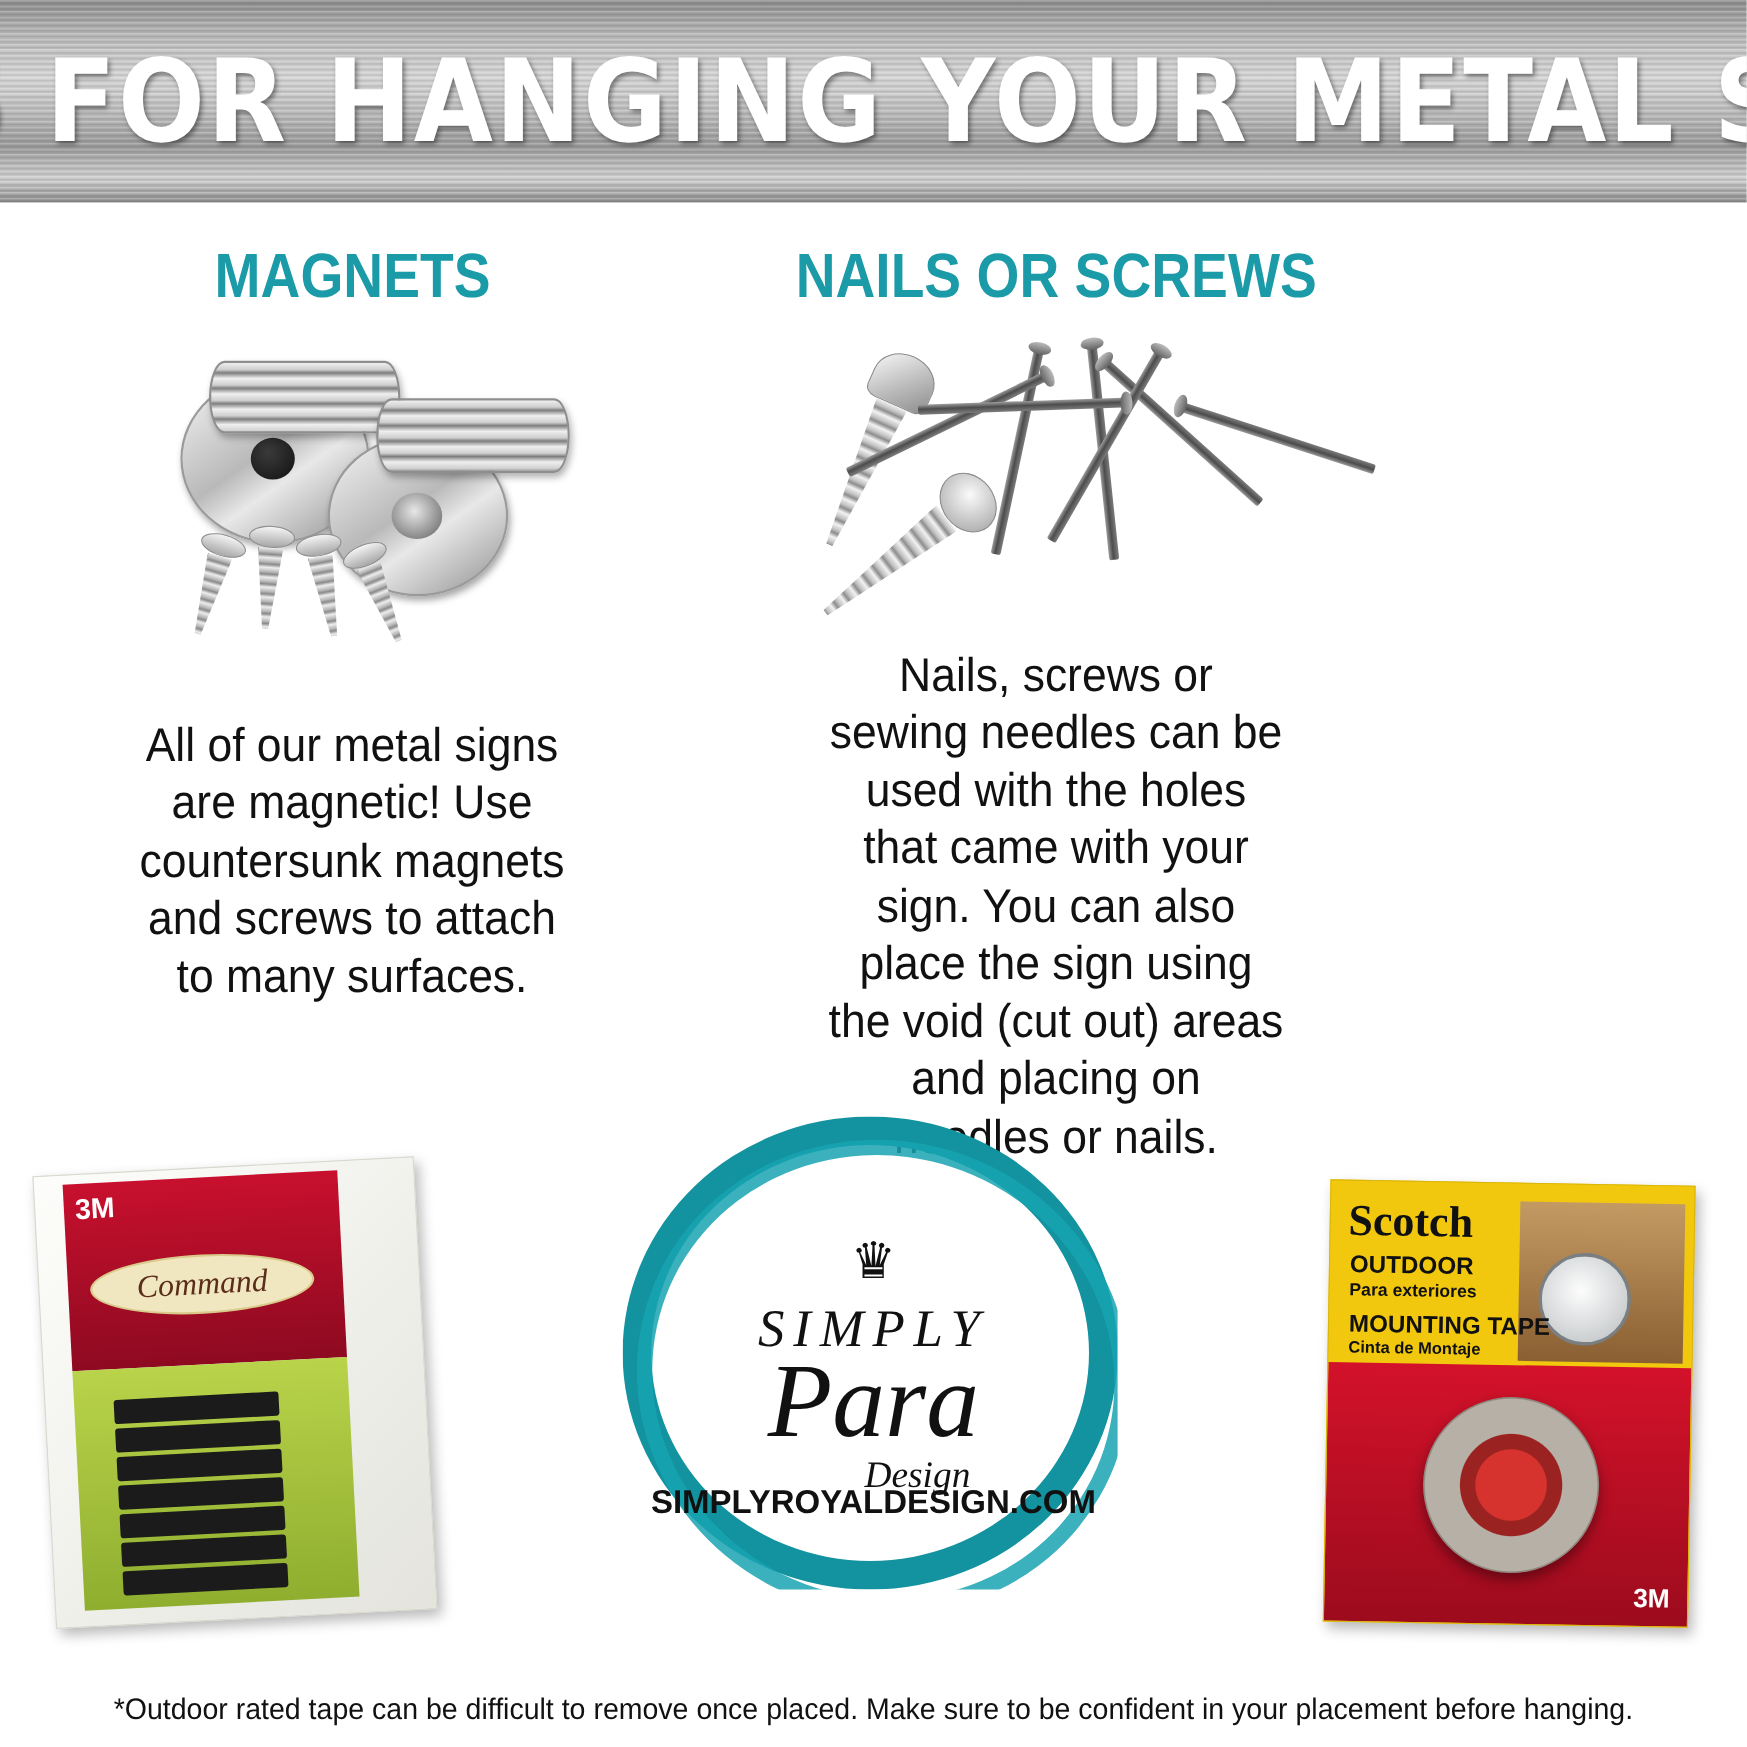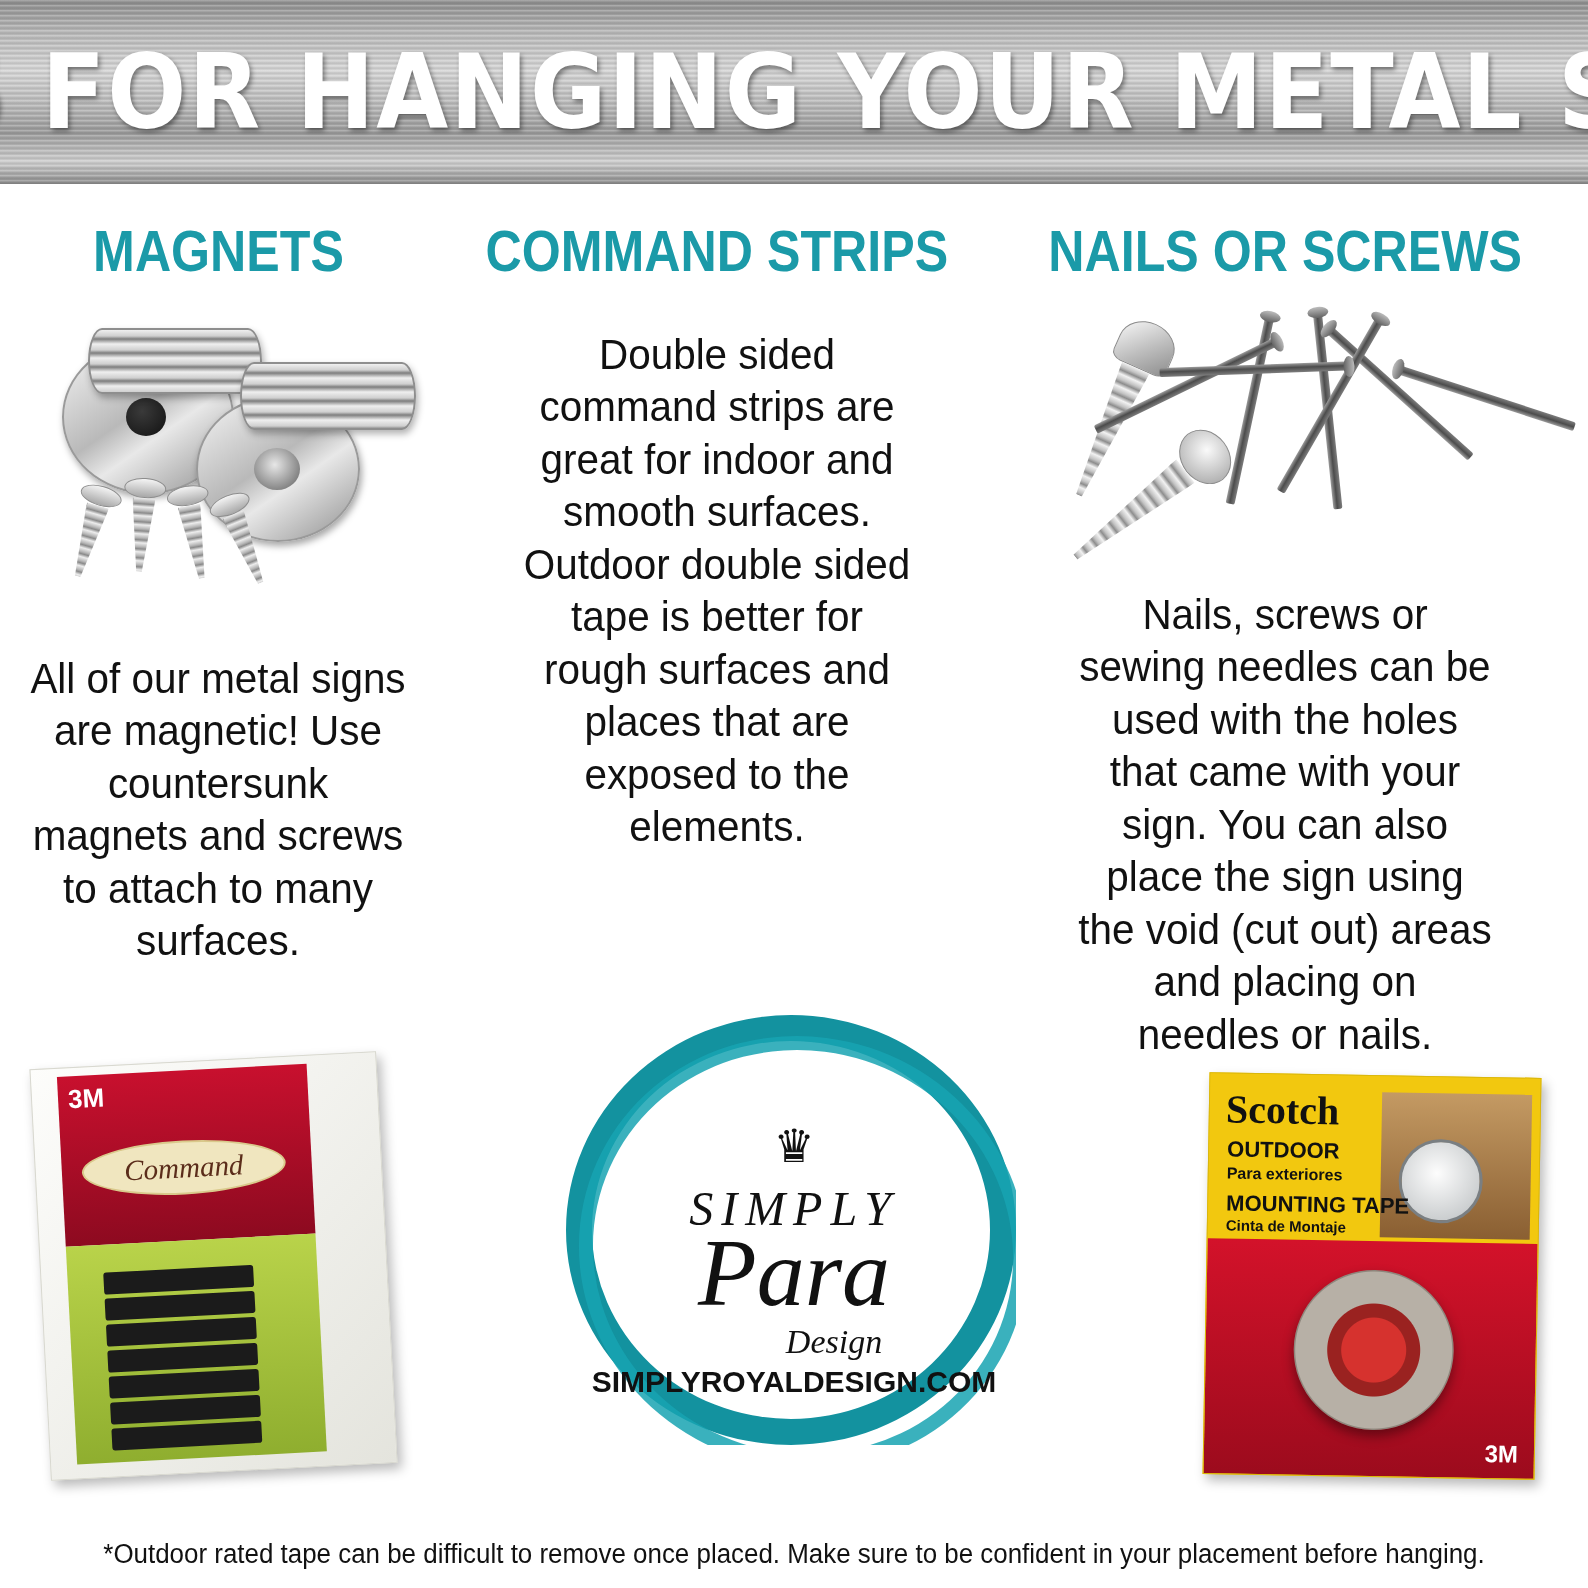--- a/index.html
+++ b/index.html
@@ -361,21 +361,21 @@
     position: absolute;
     top: 318px; left: 58%;
     transform: translateX(-50%);
     font-size: 34px;
     color: #111;
     font-family: "Liberation Serif", serif;
     font-style: italic;
   }
   .logo-url {
     position: absolute;
-    top: 360px; left: 50%;
+    top: 344px; left: 50%;
     transform: translateX(-50%);
     font-size: 30px;
     color: #111;
     font-weight: bold;
     font-family: "Liberation Sans Narrow", "Liberation Sans", sans-serif;
     white-space: nowrap;
   }
 
   
   .footer {
@@ -424,24 +424,20 @@
       </div>
       <div class="screw" style="left:196px; top:178px; transform:rotate(-22deg);">
         <div class="head"></div>
           <div class="shaft"></div>
       </div>
     </div>
 
     <div class="col-body" style="margin-top:44px; max-width:420px;">All of our metal signs are magnetic! Use countersunk magnets and screws to attach to many surfaces.</div>
   </div>
 
-  <div class="col">
-    <div class="col-title">COMMAND STRIPS</div>
-    <div class="col-body" style="margin-top:44px; max-width:430px;">Double sided command strips are great for indoor and smooth surfaces. Outdoor double sided tape is better for rough surfaces and places that are exposed to the elements.</div>
-  </div>
 
   <div class="col">
     <div class="col-title">NAILS OR SCREWS</div>
 
     <div class="nail-art">
       <div class="bigscrew" style="left:14px; top:6px; transform:rotate(24deg);">
         <div class="bs-head"></div>
           <div class="bs-shaft"></div>
       </div>
       <div class="bigscrew" style="left:46px; top:96px; transform:rotate(52deg);">

